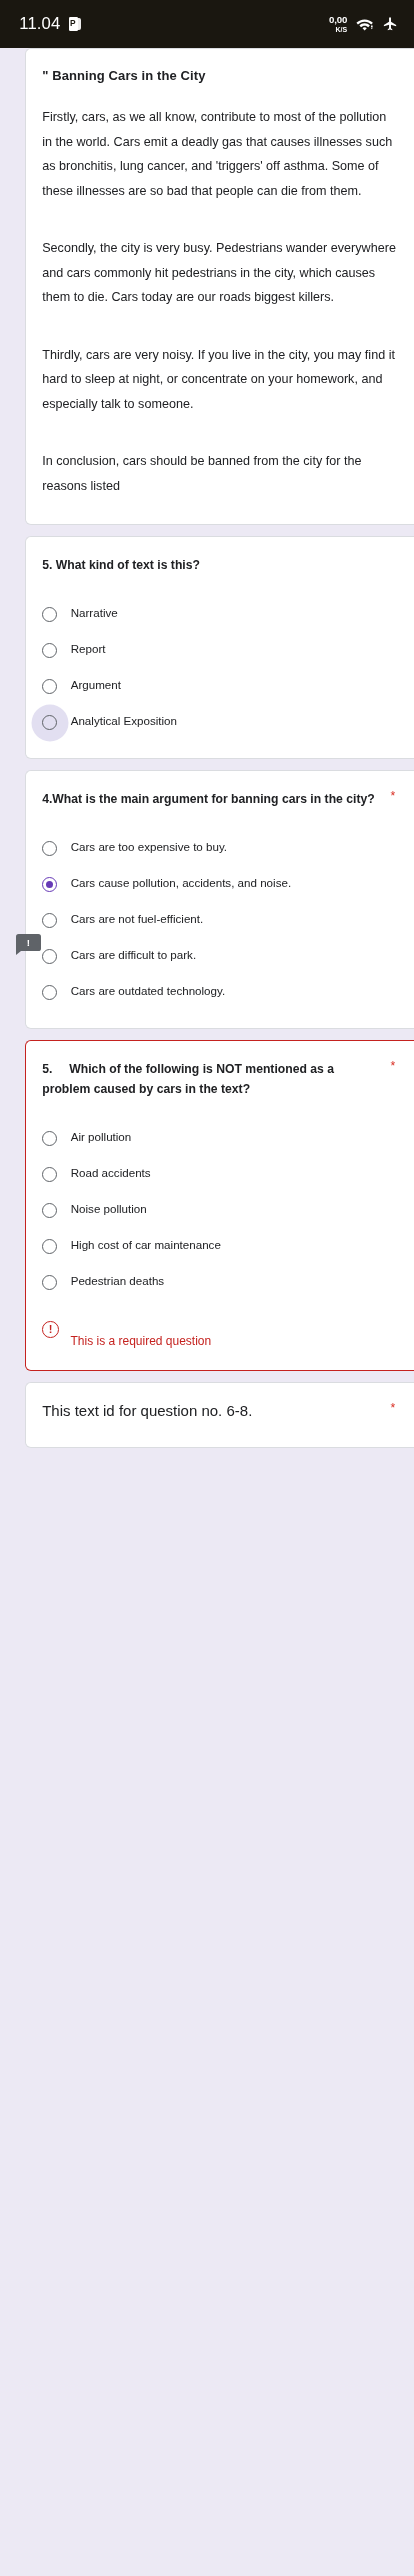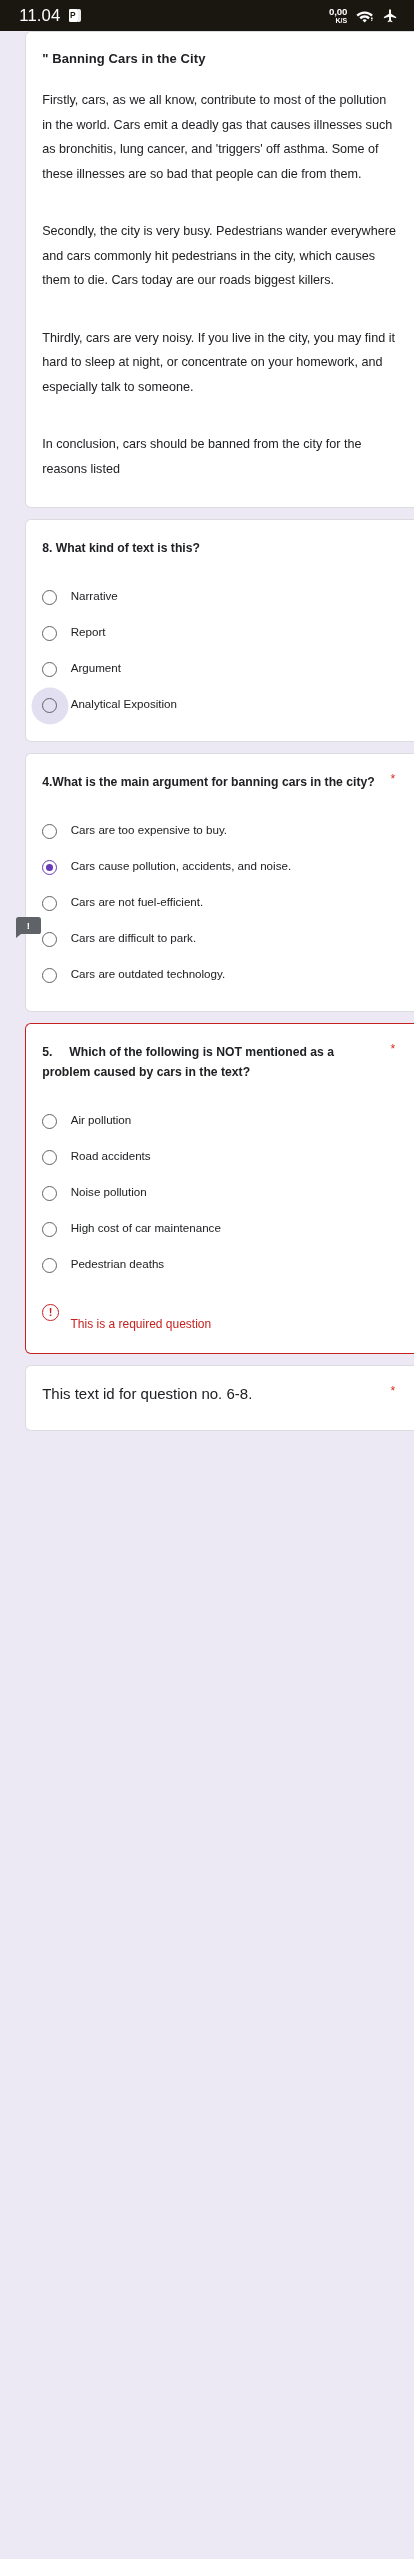--- a/index.html
+++ b/index.html
@@ -5,21 +5,21 @@
   * { box-sizing: border-box; margin: 0; padding: 0; }
   html, body {
     width: 414px;
     background: #ffffff;
     font-family: "Liberation Sans", sans-serif;
   }
   body { width: 414px; height: 2576px; position: relative; overflow: hidden; }
 
   
   .statusbar {
-    height: 31px;
+    height: 48px;
     background: #1a1710;
     display: flex;
     align-items: center;
     justify-content: space-between;
     padding: 0 15.5px 0 19.3px;
     color: #ffffff;
   }
   .sb-left { display: flex; align-items: center; gap: 8.4px; }
   .sb-time { font-size: 16.7px; letter-spacing: 0.1px; font-weight: 400; color:#fff; }
   .pp-icon {
@@ -242,21 +242,21 @@
     <div class="card passage">
       <div class="passage-title">" Banning Cars in the City</div>
       <p>Firstly, cars, as we all know, contribute to most of the pollution in the world. Cars emit a deadly gas that causes illnesses such as bronchitis, lung cancer, and 'triggers' off asthma. Some of these illnesses are so bad that people can die from them.</p>
       <p>Secondly, the city is very busy. Pedestrians wander everywhere and cars commonly hit pedestrians in the city, which causes them to die. Cars today are our roads biggest killers.</p>
       <p>Thirdly, cars are very noisy. If you live in the city, you may find it hard to sleep at night, or concentrate on your homework, and especially talk to someone.</p>
       <p>In conclusion, cars should be banned from the city for the reasons listed</p>
     </div>
 
     <div class="card">
       <div class="q-head">
-        <div class="q-title">8. What kind of text is this?</div>
+        <div class="q-title">5. What kind of text is this?</div>
         <div class="q-required"></div>
       </div>
       <div class="options">
         <label class="opt">
           <span class="radio-wrap">
               <span class="radio"></span>
             </span>
           <span class="opt-label">Narrative</span>
         </label>
         <label class="opt">

